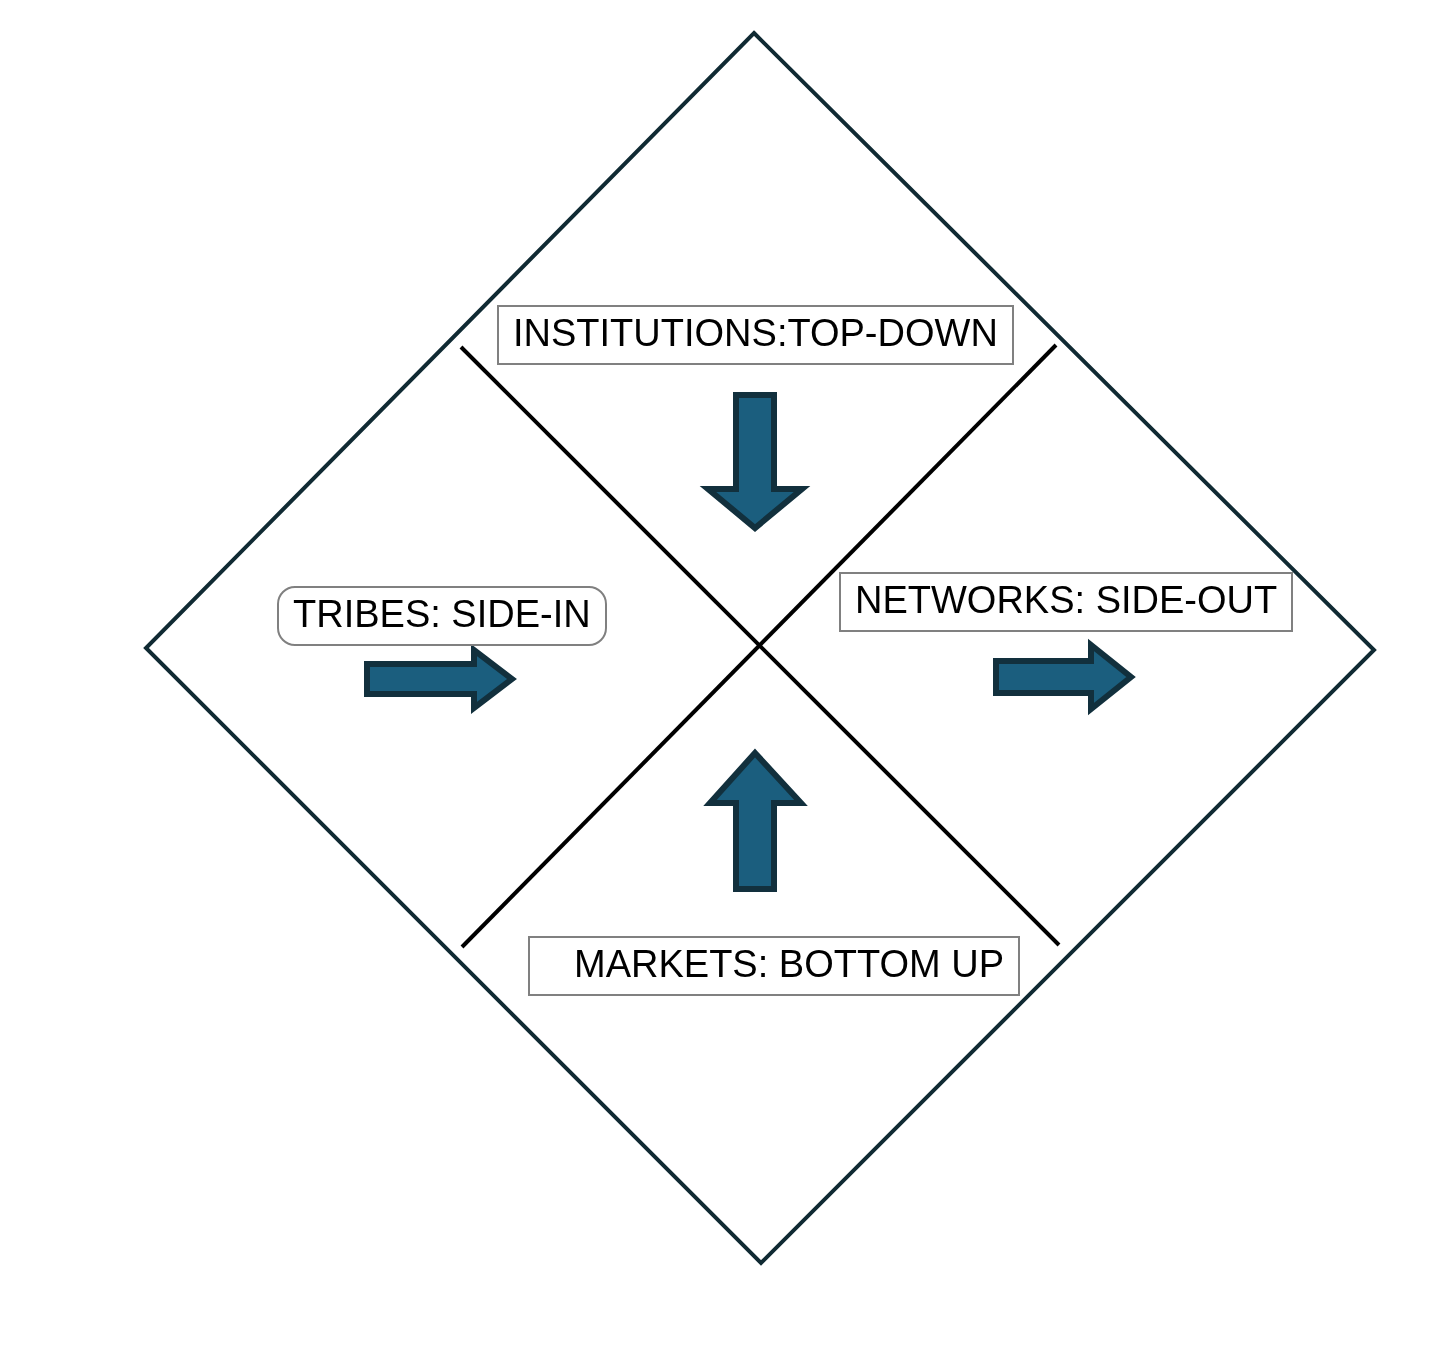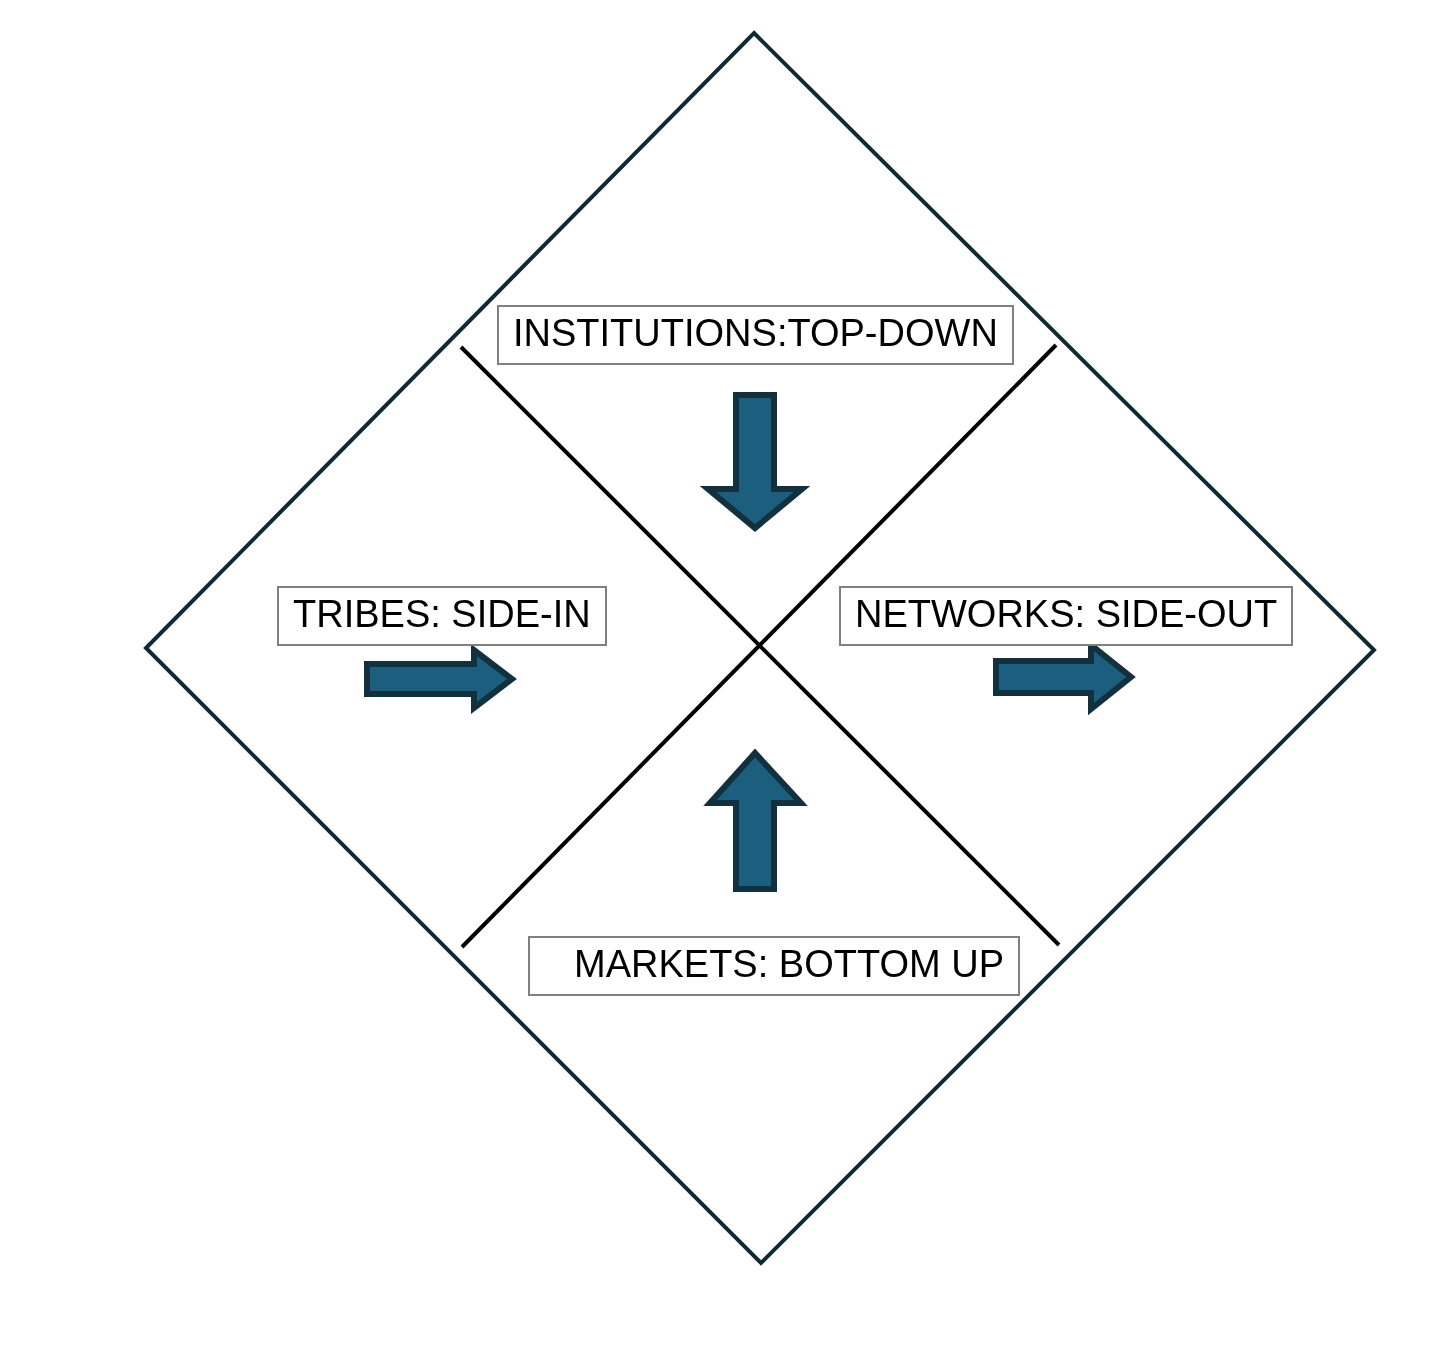--- a/index.html
+++ b/index.html
@@ -46,24 +46,25 @@
   }
   #label-institutions {
     left: 456px;
     top: 305px;
     height: 60px;
   }
   #label-tribes {
     left: 236px;
     top: 586px;
     height: 60px;
+    border-radius: 18px;
   }
   #label-networks {
     left: 798px;
-    top: 586px;
+    top: 572px;
     height: 60px;
   }
   #label-markets {
     left: 487px;
     top: 936px;
     height: 60px;
     padding-left: 44px;
   }
   #figure-caption {
     position: absolute;

